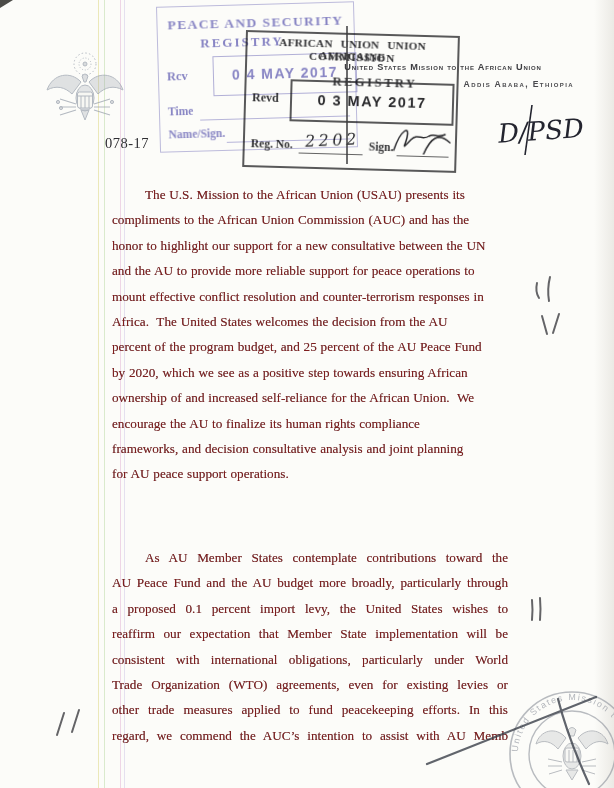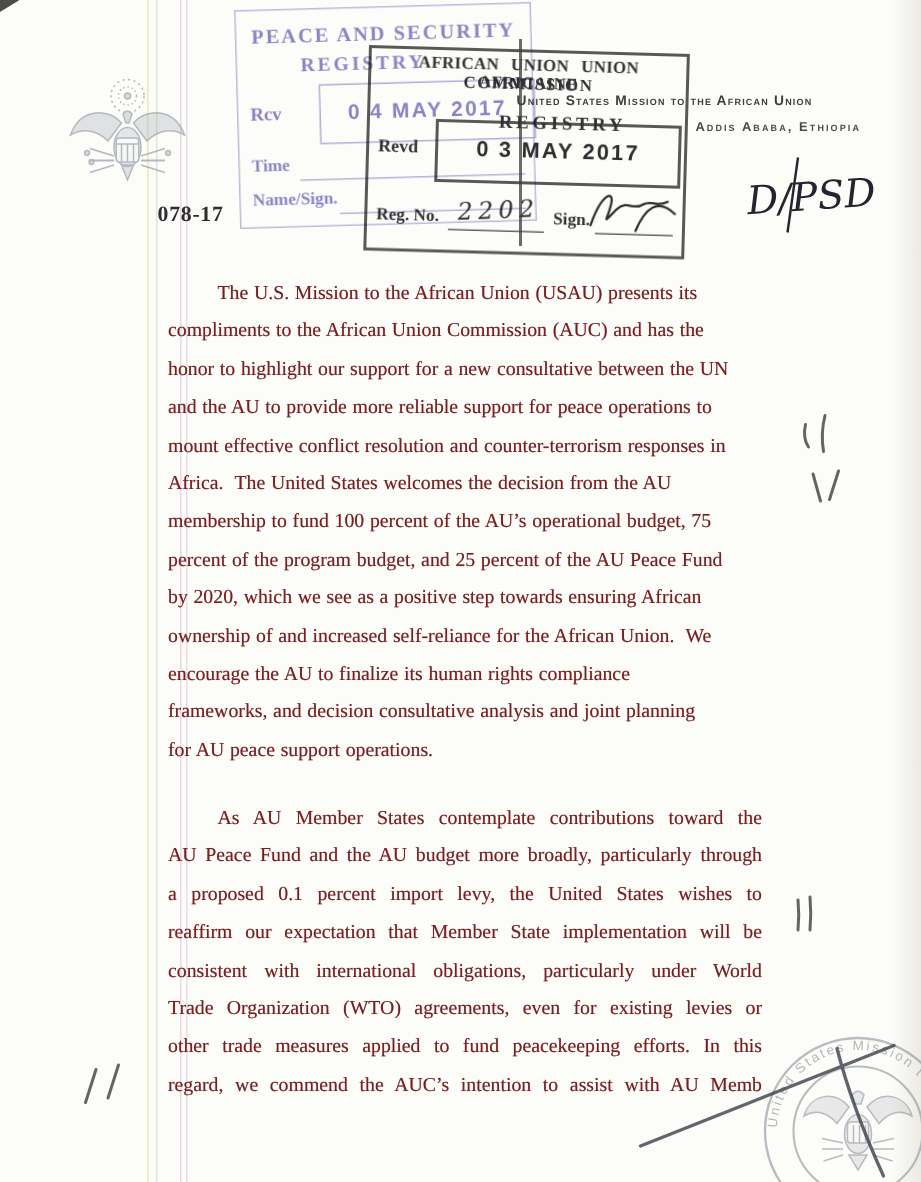--- a/index.html
+++ b/index.html
@@ -15,21 +15,21 @@
         background:linear-gradient(to right,rgba(255,255,255,0),rgba(196,192,182,.30));}
   .fold-line{position:absolute;left:346px;top:26px;width:1.6px;height:138px;background:#3c3c3e;opacity:.75;}
 
   
   .letterhead1{left:312px;top:62px;width:262px;text-align:center;
         font-family:"Liberation Sans",sans-serif;font-variant:small-caps;
         font-size:9.2px;letter-spacing:.8px;color:#3e3e42;font-weight:600;}
   .letterhead2{left:312px;top:79px;width:262px;text-align:right;
         font-family:"Liberation Sans",sans-serif;font-variant:small-caps;
         font-size:8.6px;letter-spacing:1.4px;color:#4a4a4e;font-weight:600;}
-  .refnum{left:105px;top:135px;font-size:14.5px;letter-spacing:.5px;color:#2e2e32;font-weight:bold;}
+  .refnum{left:105px;top:135px;font-size:14.5px;letter-spacing:.5px;color:#2e2e32;}
 
   
   .ps-stamp{left:158px;top:4px;width:196px;height:144px;
         border:1.5px solid rgba(138,135,201,.55);transform:rotate(-1.6deg);
         color:#8a87c9;mix-blend-mode:multiply;filter:blur(.3px);font-weight:bold;}
   .ps-l1{left:0;top:10px;width:100%;text-align:center;font-size:13.5px;letter-spacing:1.4px;}
   .ps-l2{left:-14px;top:29px;width:100%;text-align:center;font-size:13px;letter-spacing:2px;}
   .ps-rcv{left:8px;top:62px;font-size:12.5px;}
   .ps-box{left:54px;top:50px;width:142px;height:38px;border:1.6px solid rgba(138,135,201,.65);}
   .ps-date{left:0;top:10px;width:100%;text-align:center;
@@ -57,21 +57,21 @@
   .au-sign{left:124px;top:105px;font-size:11.5px;}
   .au-uline2{left:152px;top:119px;width:52px;border-bottom:1.4px solid rgba(48,48,50,.75);}
 
   
   .routing{left:498px;top:103px;width:110px;height:55px;}
 
   
   .para{left:112px;width:396px;font-size:13.2px;color:#7f1d1d;
         text-shadow:0 0 .5px rgba(46,46,51,.55);}
   .p1{top:182px;}
-  .p2{top:532px;font-family:Liberation Serif, serif;}
+  .p2{top:545px;font-family:Liberation Serif, serif;}
   .line{height:25.4px;line-height:25.4px;}
   .p1 .line{white-space:pre;word-spacing:.5px;}
   .p2 .line{text-align:justify;text-align-last:justify;overflow:hidden;white-space:normal;}
   .indent{padding-left:33px;}
 
   svg{display:block;}
 </style>
 </head>
 <body>
 
@@ -152,21 +152,20 @@
     <path d="M34,2 L27,52" stroke="#23242f" stroke-width="1.6" fill="none"></path>
   </svg>
 
   <div class="abs para p1">
     <div class="line indent">The U.S. Mission to the African Union (USAU) presents its</div>
     <div class="line">compliments to the African Union Commission (AUC) and has the</div>
     <div class="line">honor to highlight our support for a new consultative between the UN</div>
     <div class="line">and the AU to provide more reliable support for peace operations to</div>
     <div class="line">mount effective conflict resolution and counter-terrorism responses in</div>
     <div class="line">Africa.  The United States welcomes the decision from the AU</div>
-    <div class="line">membership to fund 100 percent of the AU’s operational budget, 75</div>
     <div class="line">percent of the program budget, and 25 percent of the AU Peace Fund</div>
     <div class="line">by 2020, which we see as a positive step towards ensuring African</div>
     <div class="line">ownership of and increased self-reliance for the African Union.  We</div>
     <div class="line">encourage the AU to finalize its human rights compliance</div>
     <div class="line">frameworks, and decision consultative analysis and joint planning</div>
     <div class="line">for AU peace support operations.</div>
   </div>
 
   <div class="abs para p2">
     <div class="line indent">As AU Member States contemplate contributions toward the</div>

